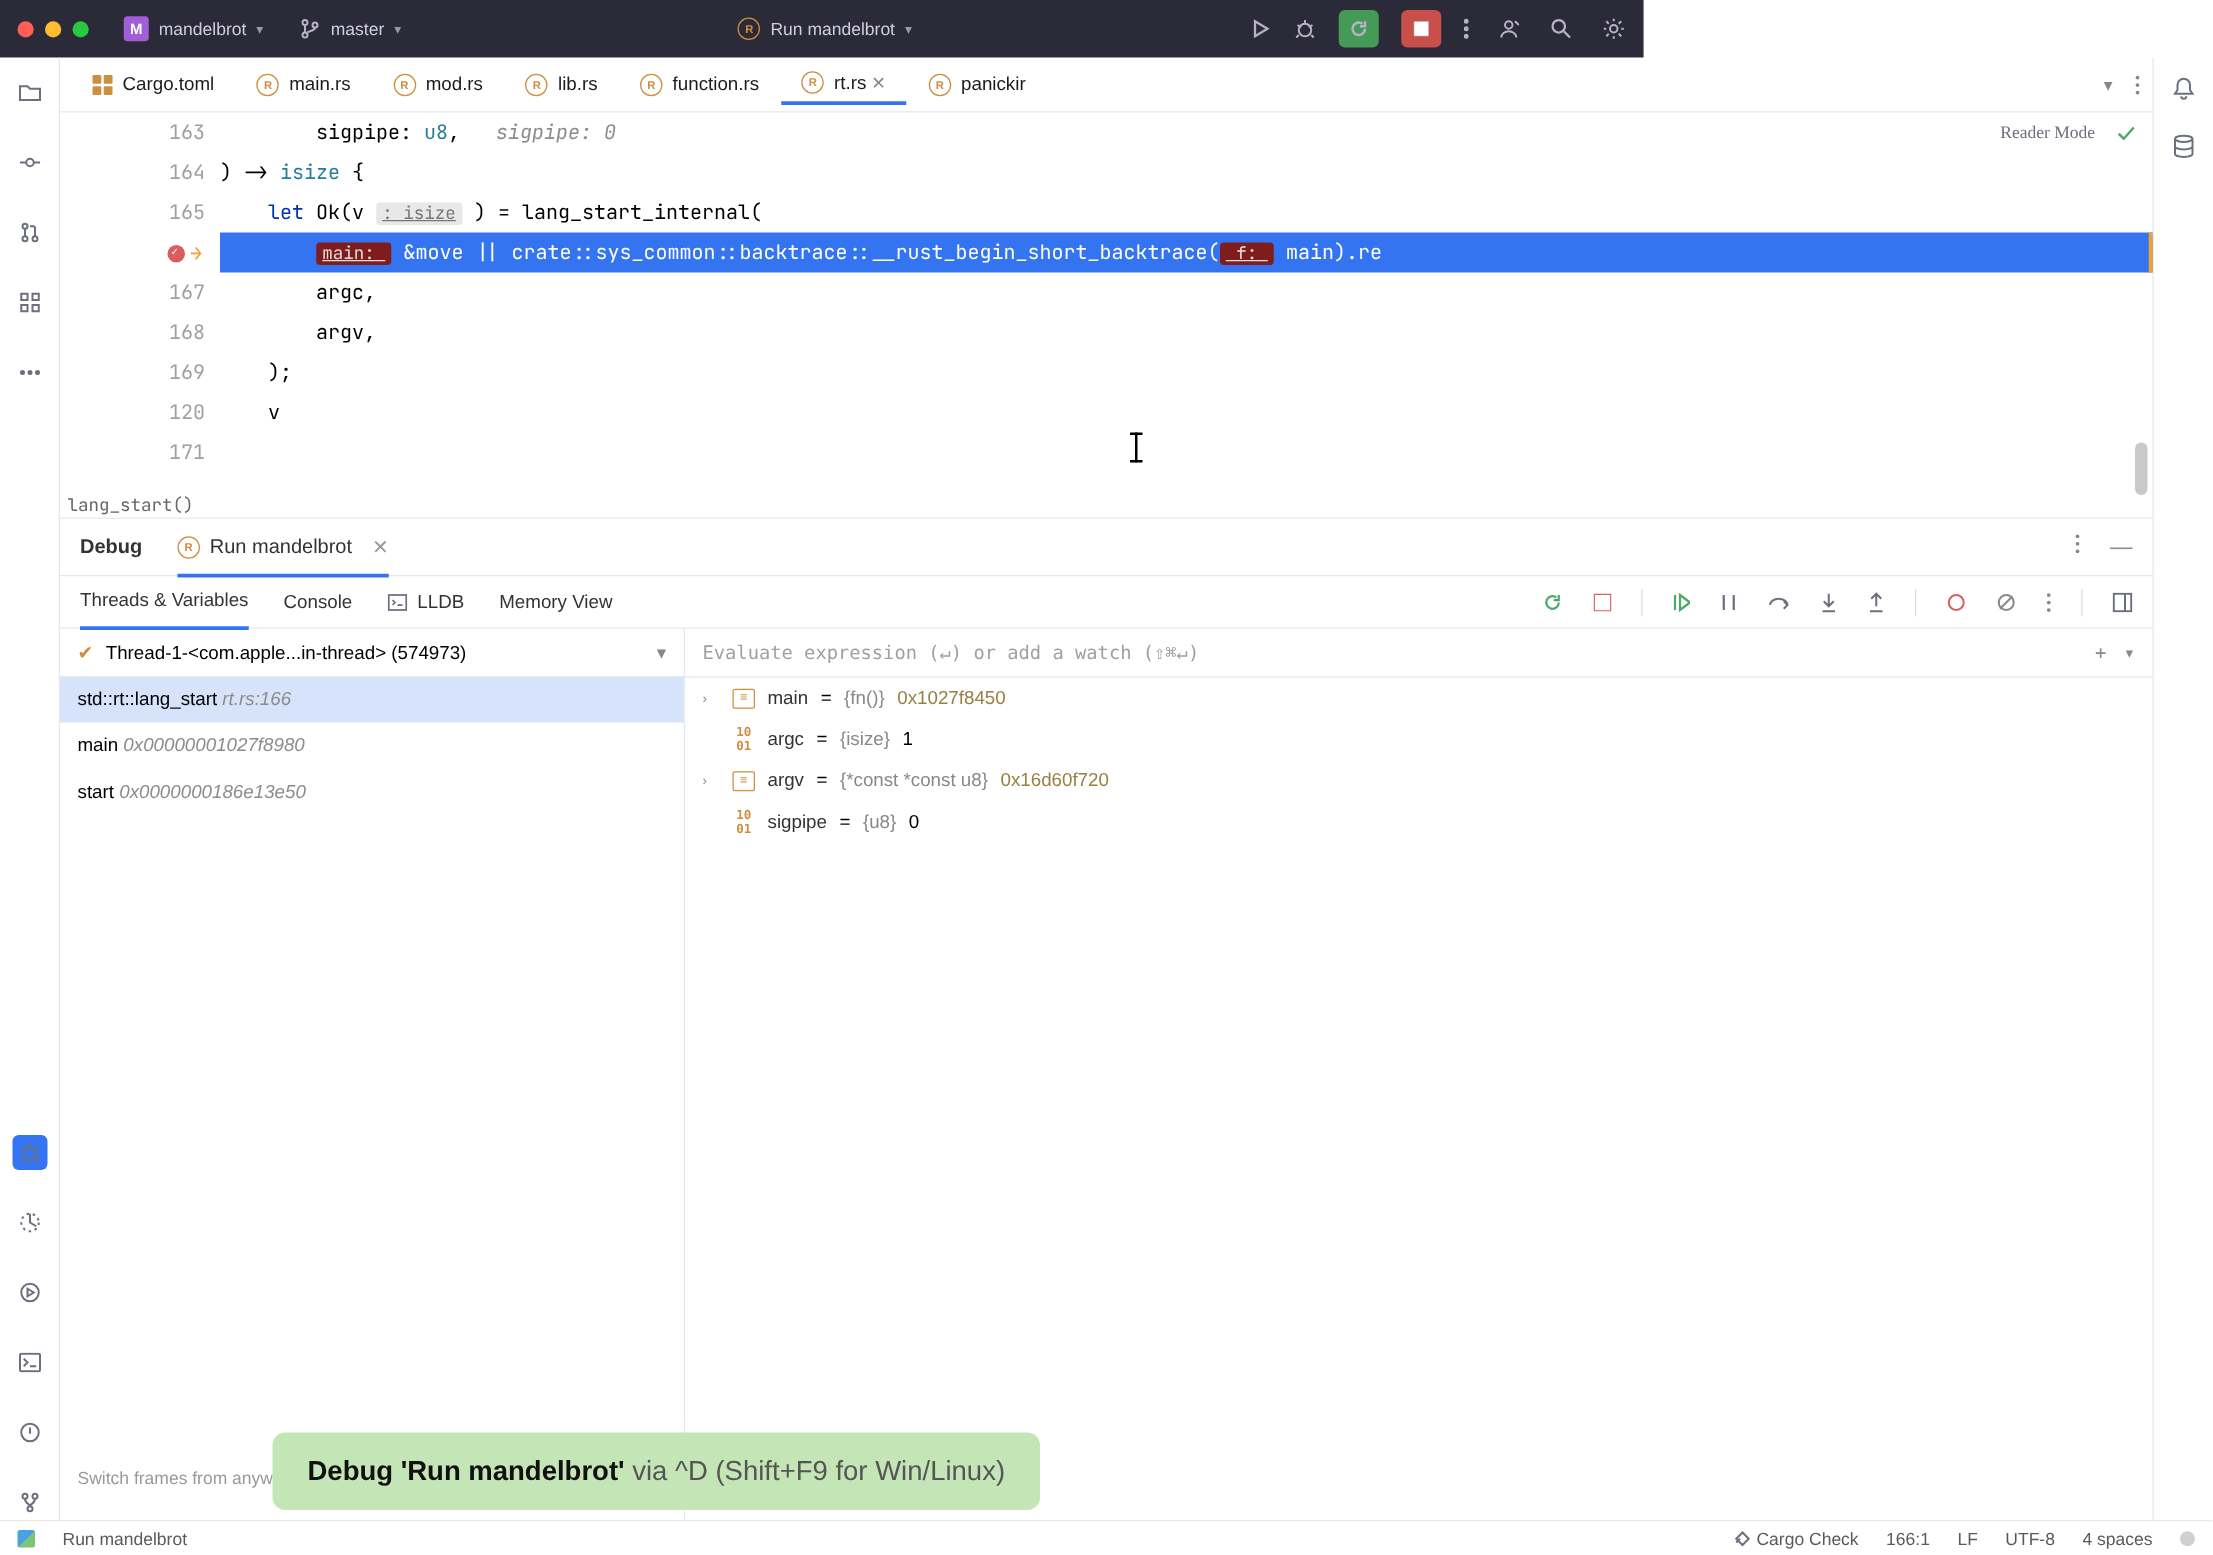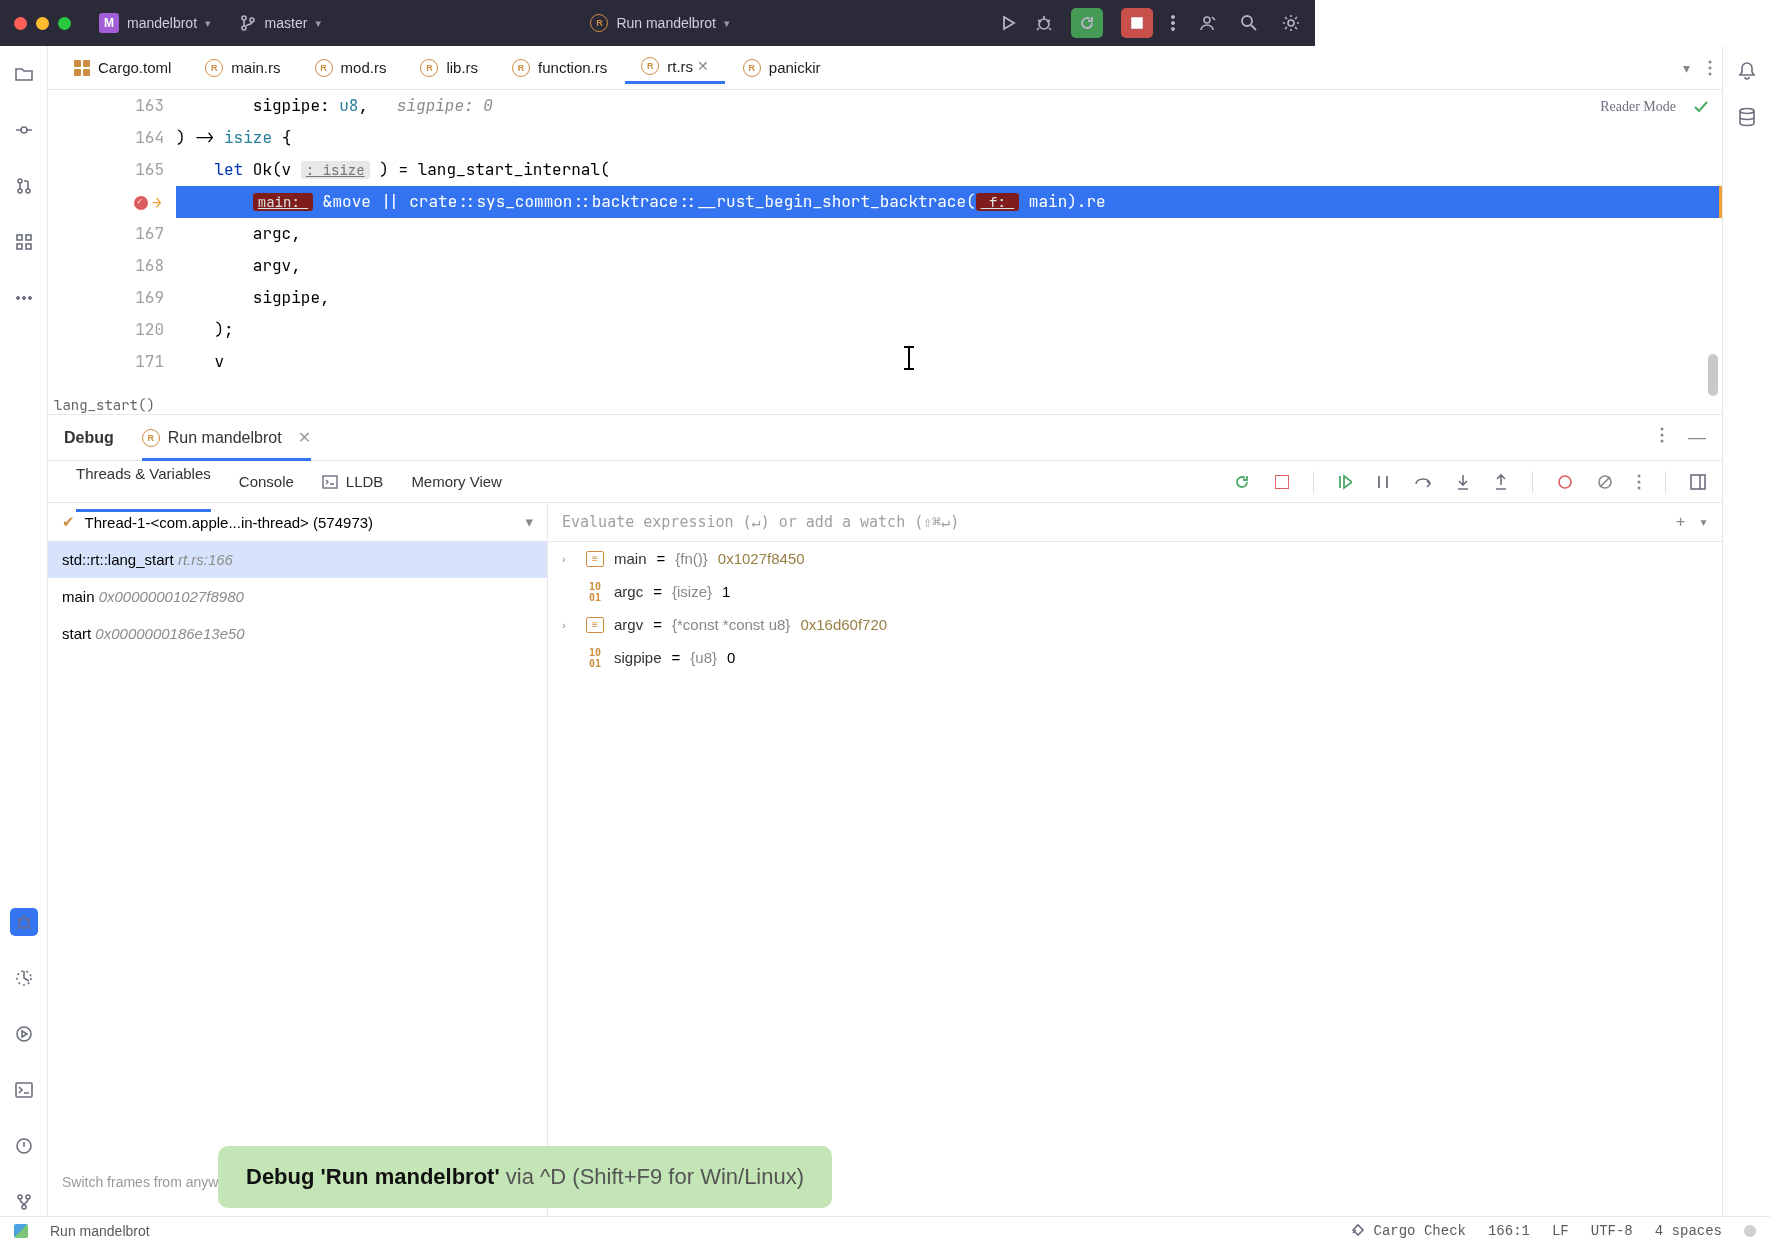--- a/index.html
+++ b/index.html
@@ -62,21 +62,21 @@
 
 
 .debug-panel{position:absolute;left:48px;right:48px;top:414px;bottom:28px;border-top:1px solid #e8e8e8;}
 .dp-tabs{height:46px;border-bottom:1px solid #e8e8e8;display:flex;align-items:center;padding:0 16px;gap:28px;}
 .dp-tab{font-size:16px;color:#333;display:flex;align-items:center;gap:8px;}
 .dp-tab.bold{font-weight:bold;}
 .dp-tab.active{}
 .dp-right{margin-left:auto;display:flex;gap:24px;color:#888;}
 .dp-toolbar{height:42px;border-bottom:1px solid #e8e8e8;display:flex;align-items:center;padding:0 16px;gap:28px;}
 .dp-tool{font-size:15px;color:#333;display:flex;align-items:center;gap:8px;}
-.dp-tool.active{border-bottom:3px solid #3474f0;padding-bottom:27px;margin-bottom:-13px;margin-left:12px;}
+.dp-tool.active{border-bottom:3px solid #3474f0;padding-bottom:12px;margin-bottom:-13px;}
 .dp-tool-icons{margin-left:auto;display:flex;gap:24px;align-items:center;}
 .dp-tool-icons .sep{width:1px;height:22px;background:#ddd;}
 .dp-body{display:flex;height:calc(100% - 88px);}
 .frames{width:500px;border-right:1px solid #e8e8e8;}
 .frames-header{padding:10px 14px;display:flex;align-items:center;gap:10px;font-size:15px;}
 .frame-row{padding:10px 14px;font-size:15px;}
 .frame-row.sel{background:#d6e3fb;}
 .frame-row .addr{color:#8c8c8c;font-style:italic;}
 .vars{flex:1;}
 .eval-input{padding:10px 14px;color:#a0a0a0;font-family:Menlo,monospace;font-size:15px;border-bottom:1px solid #e8e8e8;display:flex;align-items:center;}
@@ -87,21 +87,21 @@
 .prim{color:#ce8e3f;font-weight:bold;font-family:monospace;}
 .vname{color:#333;} .vtype{color:#888;} .vhex{color:#998044;}
 
 
 .hint-bubble{position:absolute;left:170px;bottom:8px;background:#c4e5b5;border-radius:10px;padding:18px 28px;font-size:22px;color:#111;line-height:1.2;}
 .hint-bubble .faded{color:#555;font-weight:normal;}
 .tip-text{position:absolute;left:14px;bottom:26px;color:#999;font-size:14px;}
 
 
 .status{position:absolute;left:0;right:0;bottom:0;height:28px;border-top:1px solid #e8e8e8;display:flex;align-items:center;padding:0 14px;gap:22px;color:#5a5a5a;font-size:14px;}
-.status .right{margin-left:auto;display:flex;gap:22px;align-items:center;font-family:Liberation Mono, monospace;}
+.status .right{margin-left:auto;display:flex;gap:22px;align-items:center;}
 .zero-icon{width:14px;height:14px;background:linear-gradient(135deg,#4aa3df 50%,#7cc576 50%);border-radius:2px;}
 
 
 .text-cursor{position:absolute;left:860px;top:256px;width:2px;height:24px;background:#000;}
 .text-cursor:before,.text-cursor:after{content:'';position:absolute;width:10px;height:2px;background:#000;left:-4px;}
 .text-cursor:before{top:0;} .text-cursor:after{bottom:0;}
 .scrollbar-v{position:absolute;right:52px;top:354px;width:10px;height:42px;background:#c9c9c9;border-radius:5px;}
 .status-dot{width:12px;height:12px;background:#d0d0d0;border-radius:50%;}
 </style>
 </head>
@@ -328,21 +328,20 @@
       <span class="bp"></span>
       <span class="arrow-ex">→</span>
     </div>
   <div class="code">
     <div class="cl"><span>        </span><span>sigpipe: </span><span class="ty">u8</span><span>,   </span><span class="cm">sigpipe: 0</span></div>
     <div class="cl"><span>) -&gt; </span><span class="ty">isize</span><span> {</span></div>
     <div class="cl"><span>    </span><span class="kw">let </span><span>Ok</span><span>(v </span><span class="hint">: isize</span><span> ) = lang_start_internal(</span></div>
     <div class="cl hl">        <span class="hint">main: </span> <span>&amp;move || crate::sys_common::backtrace::__rust_begin_short_backtrace(</span><span class="hint"> f: </span> <span>main).re</span></div>
     <div class="cl">        argc,</div>
     <div class="cl">        argv,</div>
-    <div class="cl">        sigpipe,</div>
     <div class="cl">    );</div>
     <div class="cl">    v</div>
   </div>
   <div class="text-cursor"></div>
   <div class="breadcrumb">lang_start()</div>
 </div>
 <div class="scrollbar-v"></div>
 
 <div class="debug-panel">
   <div class="dp-tabs">

